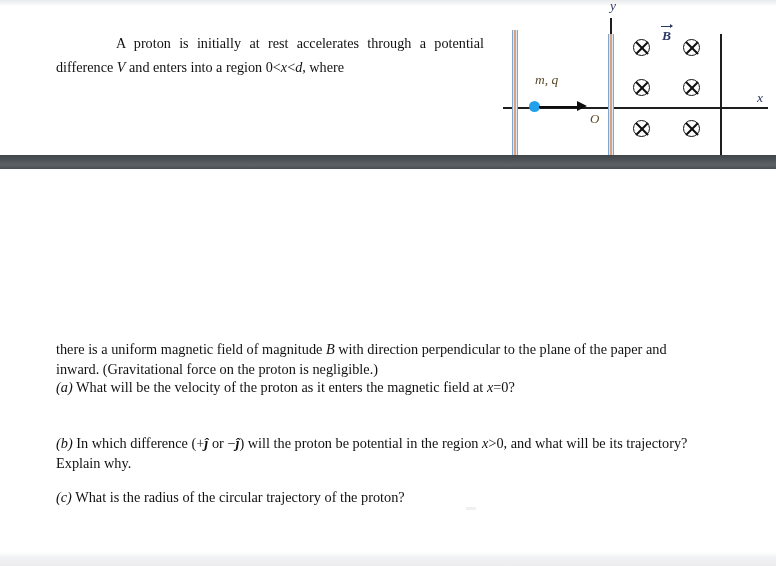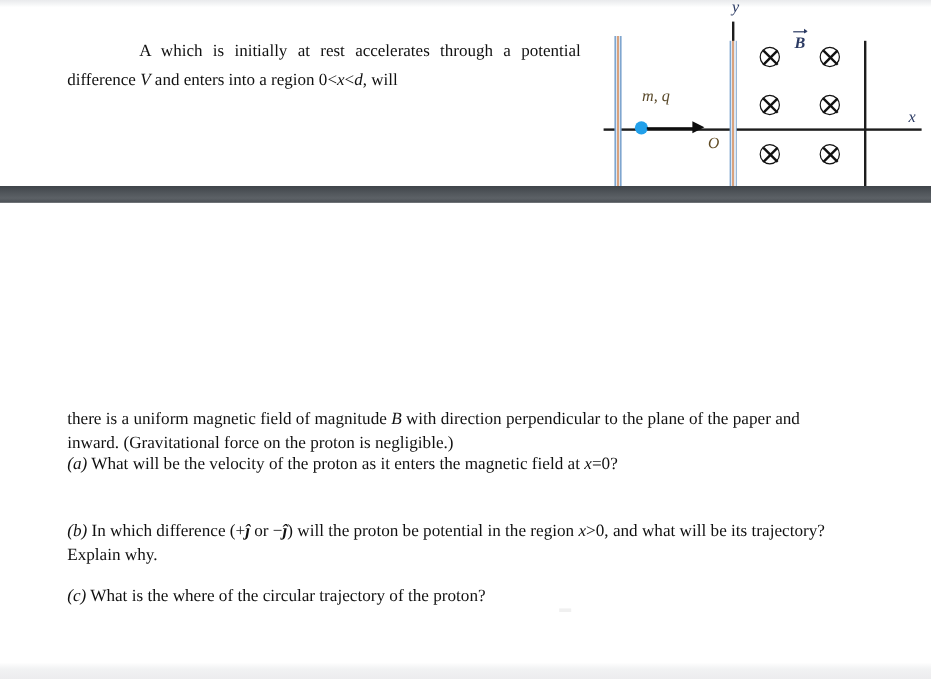--- a/index.html
+++ b/index.html
@@ -208,22 +208,22 @@
     left: 466px; top: 507px;
     width: 10px; height: 3px;
     background: #f0f0f0;
   }
 </style>
 </head>
 <body>
 
 <div class="top-band"></div>
 
-<p class="intro"><span>A which is initially at rest accelerates through a</span>
-  <span>potential difference </span><i>V</i><span> and enters into a region 0&lt;</span><i>x</i><span>&lt;</span><i>d</i><span>, will</span></p>
+<p class="intro"><span>A proton is initially at rest accelerates through a</span>
+  <span>potential difference </span><i>V</i><span> and enters into a region 0&lt;</span><i>x</i><span>&lt;</span><i>d</i><span>, where</span></p>
 
 <div class="figure">
 
   <div class="fig-axis-x"></div>
   <div class="fig-axis-y"></div>
   <div class="fig-right-line"></div>
 
   <div class="plate plate-left"></div>
   <div class="plate plate-right"></div>
 
@@ -249,17 +249,17 @@
 </div>
 
 <div class="divider-band"></div>
 
 <p class="body-text p-desc"><span>there is a uniform magnetic field of magnitude </span><i>B</i><span> with direction perpendicular to the plane of the paper and inward. (Gravitational force on the proton is negligible.)</span></p>
 
 <p class="body-text p-a"><i>(a)</i><span> What will be the velocity of the proton as it enters the magnetic field at </span><i>x</i><span>=0?</span></p>
 
 <p class="body-text p-b"><i>(b)</i><span> In which difference (+</span><span class="jhat">ĵ</span><span> or −</span><span class="jhat">ĵ</span><span>) will the proton be potential in the region </span><i>x</i><span>&gt;0, and what will be its trajectory? Explain why.</span></p>
 
-<p class="body-text p-c"><i>(c)</i><span> What is the where of the circular trajectory of the proton?</span></p>
+<p class="body-text p-c"><i>(c)</i><span> What is the radius of the circular trajectory of the proton?</span></p>
 
 <div class="faint-mark"></div>
 
 <div class="bottom-band"></div>
 
 </body></html>

